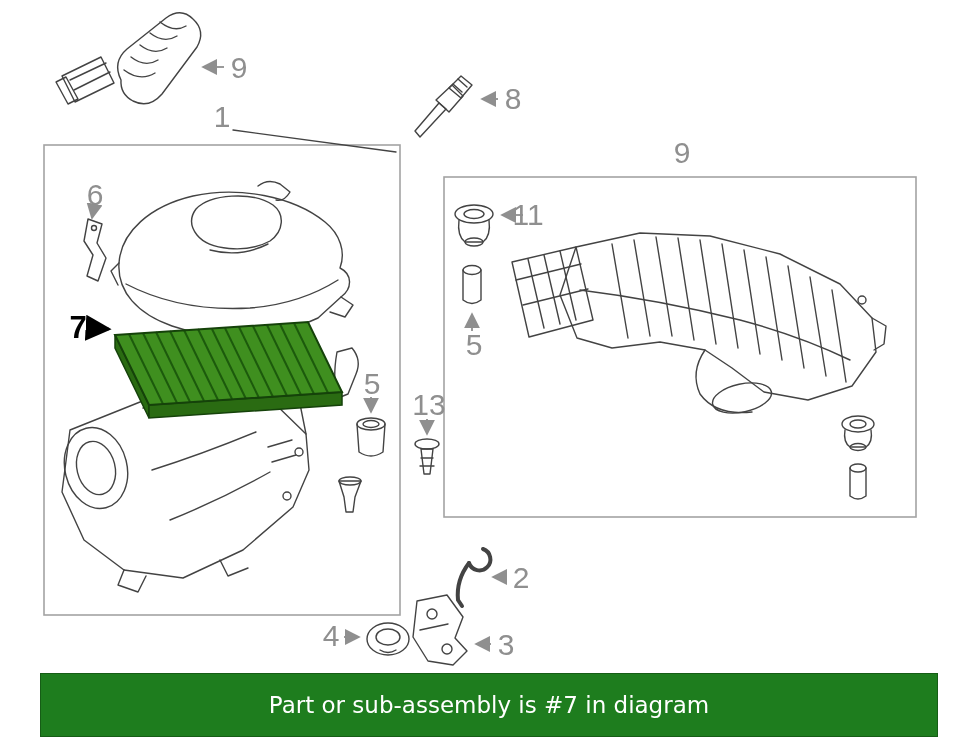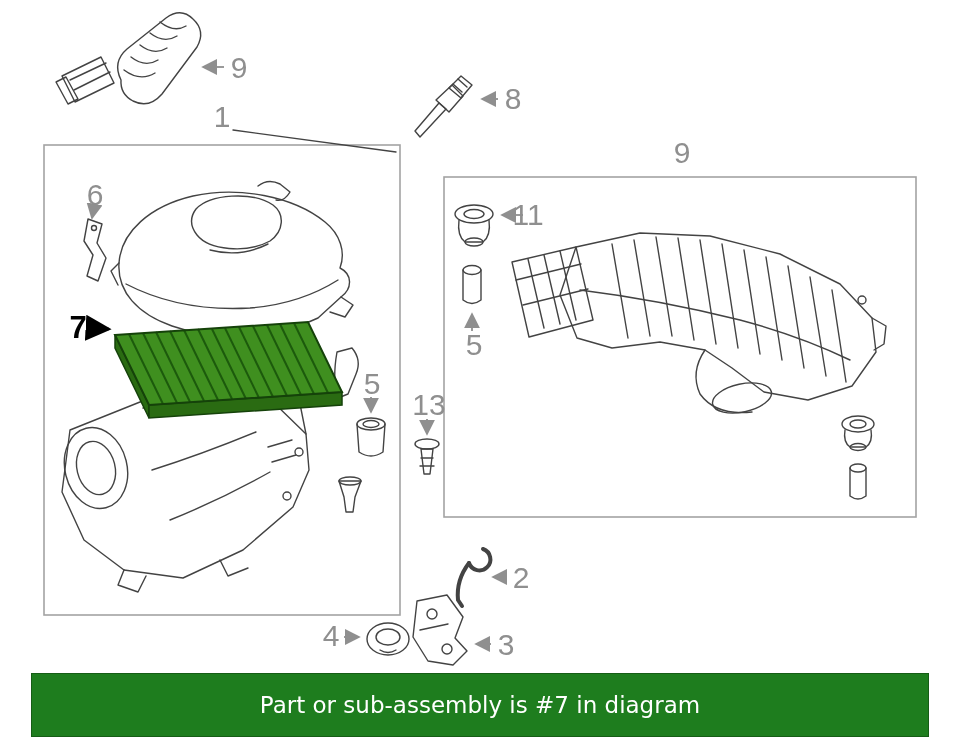--- a/index.html
+++ b/index.html
@@ -205,17 +205,17 @@
   <div class="callout" style="left:372px;top:384px">5</div>
   <div class="callout" style="left:95px;top:195px">6</div>
   <div class="callout hl" style="left:78px;top:327px">7</div>
   <div class="callout" style="left:513px;top:99px">8</div>
   <div class="callout" style="left:239px;top:68px">9</div>
   <div class="callout" style="left:682px;top:153px">9</div>
   <div class="callout" style="left:528px;top:215px">11</div>
   <div class="callout" style="left:474px;top:345px">5</div>
   <div class="callout" style="left:429px;top:405px">13</div>
 
-  <div class="banner" style="background: rgb(30, 125, 30);">
+  <div class="banner" style="background: rgb(30, 125, 30); margin-left: 9px;">
     <div style="color: rgb(255, 255, 255);">Part or sub-assembly is #7 in diagram</div>
   </div>
 
 </div>
 
 </body></html>

